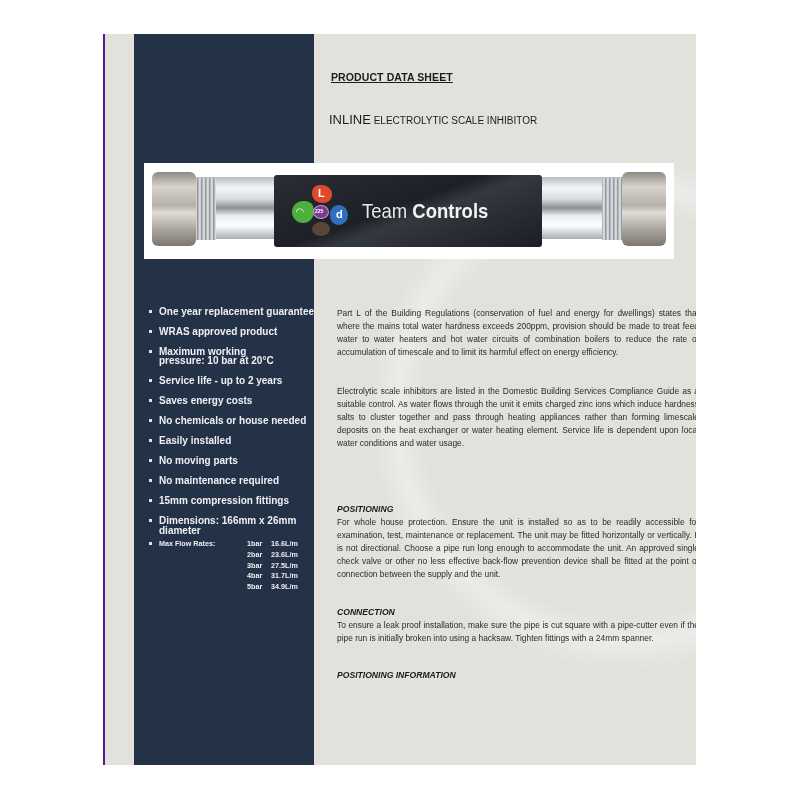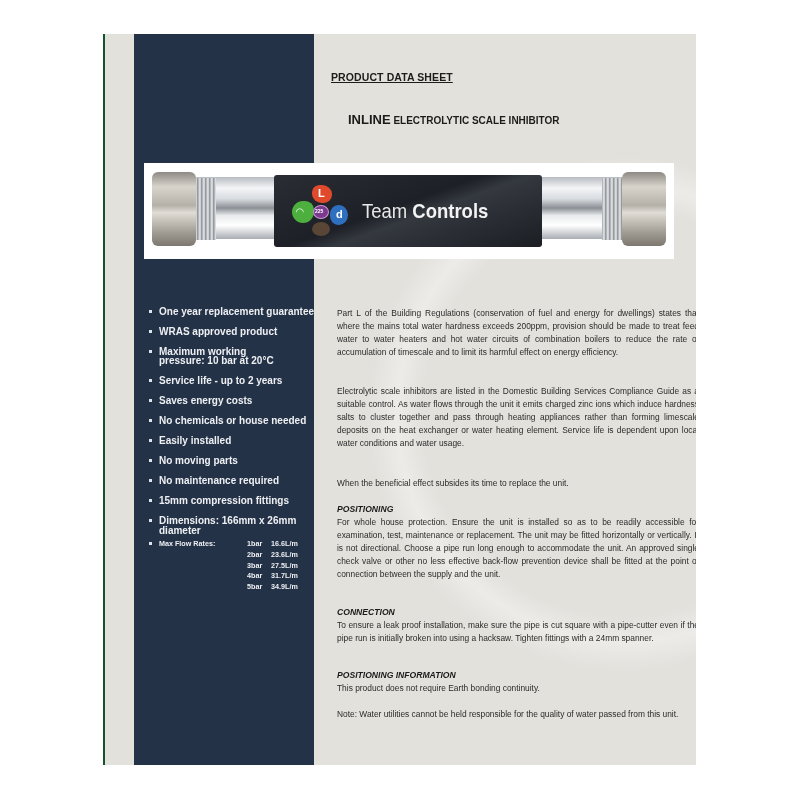--- a/index.html
+++ b/index.html
@@ -2,42 +2,42 @@
 <html><head>
   <meta charset="utf-8">
   <style>
     * { box-sizing: border-box; margin: 0; padding: 0; }
     html, body { width: 800px; height: 800px; background: #ffffff; overflow: hidden; }
     body { position: relative; font-family: "Liberation Sans", "DejaVu Sans", sans-serif; }
 
     .page {
       position: absolute; left: 103px; top: 34px; width: 593px; height: 731px;
       background: #e2e1dc;
-      border-left: 2px solid #14532d;
+      border-left: 2px solid #4c1d95;
       overflow: hidden;
     }
     .page .swirl {
       position: absolute; left: 260px; top: 120px; width: 520px; height: 520px;
       border-radius: 50%;
       background: radial-gradient(circle at 50% 50%, rgba(255,255,255,0.0) 55%, rgba(255,255,255,0.35) 62%, rgba(255,255,255,0.0) 70%);
       pointer-events: none;
     }
     .sidebar {
       position: absolute; left: 29px; top: 0; width: 180px; height: 731px;
       background: #243247;
     }
 
     .header-title {
       position: absolute; left: 226px; top: 37px;
       font-size: 10.5px; font-weight: bold; color: #1c1c1c;
       text-decoration: underline; letter-spacing: 0.1px;
     }
     .product-title {
-      position: absolute; left: 243px; top: 76px;
-      color: #1c1c1c; font-weight: bold;
+      position: absolute; left: 224px; top: 76px;
+      color: #1c1c1c; font-weight: normal;
     }
     .product-title .big { font-size: 13px; }
     .product-title .small { font-size: 10px; }
 
     .product-image {
       position: absolute; left: 39px; top: 129px; width: 530px; height: 96px;
       background: #ffffff;
       overflow: hidden;
     }
     .pipe {
@@ -201,24 +201,21 @@
       </div>
       <div class="row">
         <span class="p">5bar</span>
         <span class="v">34.9L/m</span>
       </div>
     </div>
   </div>
 
   <p class="body-text" style="top:273px;">Part L of the Building Regulations (conservation of fuel and energy for dwellings) states that where the mains total water hardness exceeds 200ppm, provision should be made to treat feed water to water heaters and hot water circuits of combination boilers to reduce the rate of accumulation of timescale and to limit its harmful effect on energy efficiency.</p>
   <p class="body-text" style="top:351px;">Electrolytic scale inhibitors are listed in the Domestic Building Services Compliance Guide as a suitable control. As water flows through the unit it emits charged zinc ions which induce hardness salts to cluster together and pass through heating appliances rather than forming limescale deposits on the heat exchanger or water heating element. Service life is dependent upon local water conditions and water usage.</p>
-  <p class="body-text" style="top:443px;">When the beneficial effect subsides its time to replace the unit.</p>
 
   <div class="section-head" style="top:470px;">POSITIONING</div>
   <p class="body-text" style="top:482px;">For whole house protection. Ensure the unit is installed so as to be readily accessible for examination, test, maintenance or replacement. The unit may be fitted horizontally or vertically. It is not directional. Choose a pipe run long enough to accommodate the unit. An approved single check valve or other no less effective back-flow prevention device shall be fitted at the point of connection between the supply and the unit.</p>
 
   <div class="section-head" style="top:573px;">CONNECTION</div>
   <p class="body-text" style="top:585px;">To ensure a leak proof installation, make sure the pipe is cut square with a pipe-cutter even if the pipe run is initially broken into using a hacksaw. Tighten fittings with a 24mm spanner.</p>
 
   <div class="section-head" style="top:636px;">POSITIONING INFORMATION</div>
-  <p class="body-text" style="top:648px;">This product does not require Earth bonding continuity.</p>
-  <p class="body-text" style="top:674px; text-align:left;">Note: Water utilities cannot be held responsible for the quality of water passed from this unit.</p>
 </div>
 
 </body></html>

